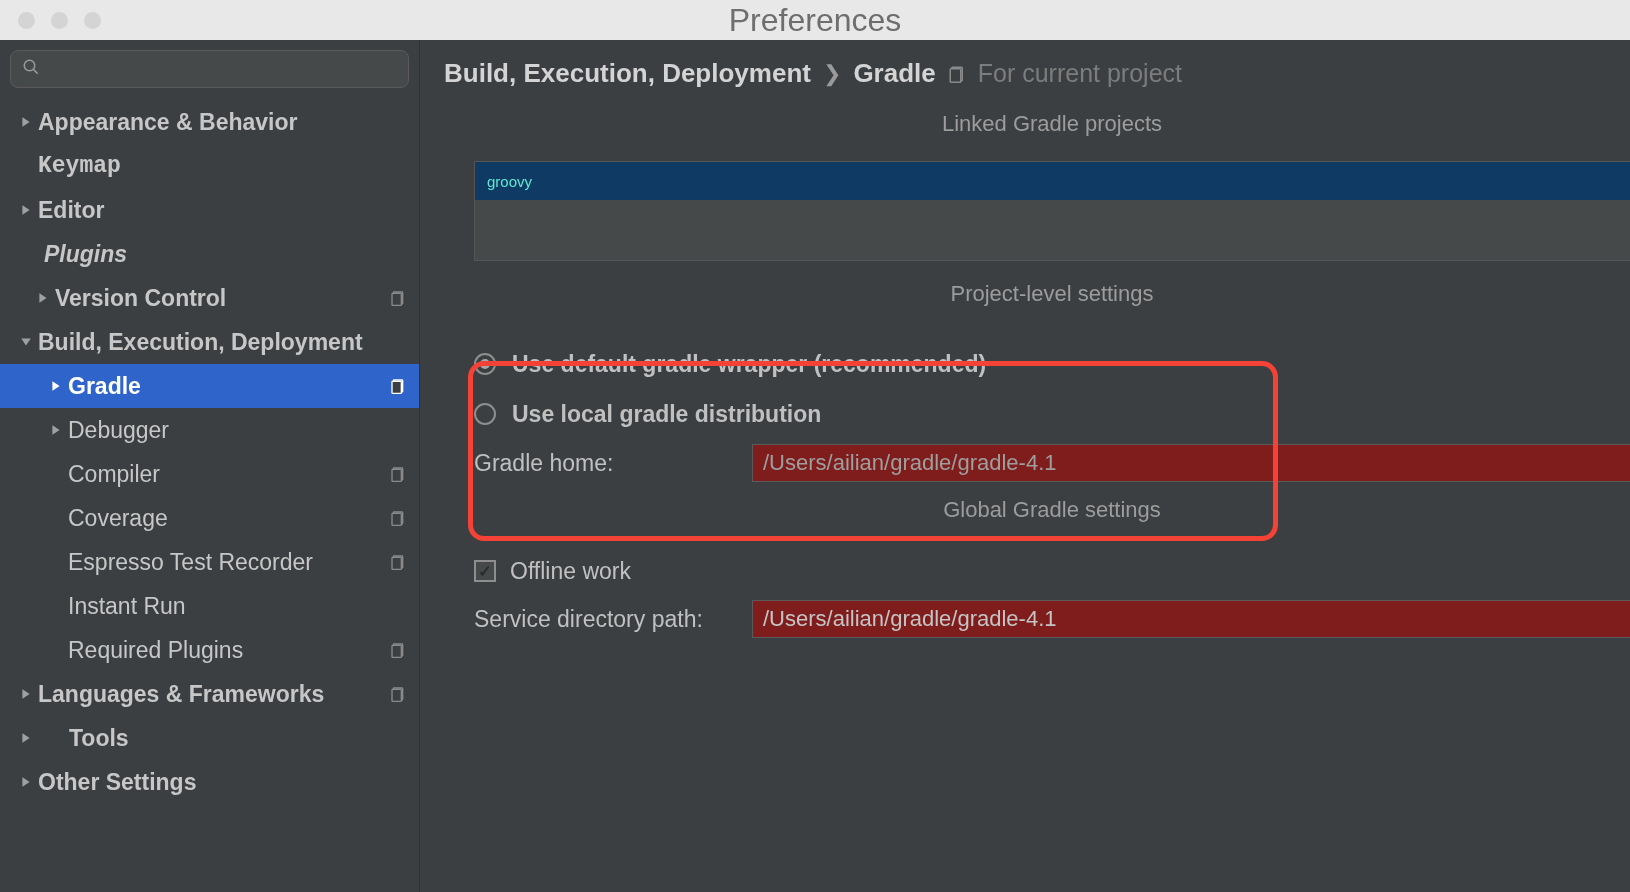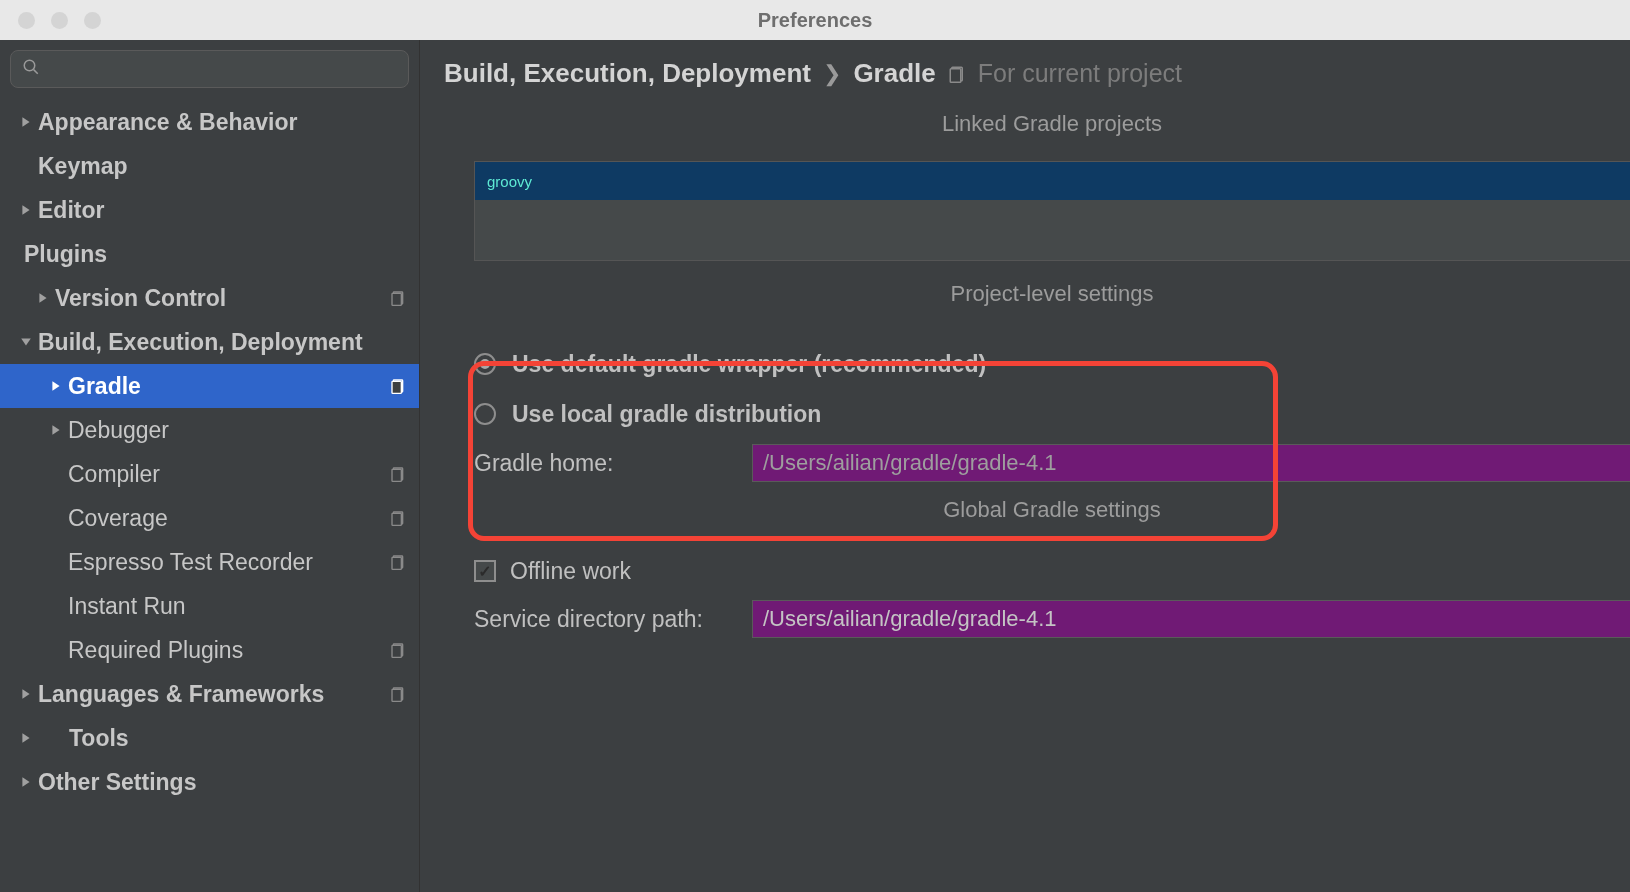--- a/index.html
+++ b/index.html
@@ -1,21 +1,21 @@
 <!DOCTYPE html>
 <html><head>
 <meta charset="utf-8">
 <style>
   * { box-sizing: border-box; margin: 0; padding: 0; }
   html, body { width: 1630px; height: 892px; font-family: -apple-system, BlinkMacSystemFont, "Helvetica Neue", Arial, sans-serif; background: #3c3f41; color: #bbbbbb; overflow: hidden; }
   
   .titlebar { height: 40px; background: #e8e8e8; display: flex; align-items: center; position: relative; }
   .traffic-lights { display: flex; gap: 16px; padding-left: 18px; }
   .traffic-light { width: 17px; height: 17px; border-radius: 50%; background: #d4d4d4; }
-  .titlebar-title { position: absolute; left: 50%; transform: translateX(-50%); color: #6e6e6e; font-size: 20px; font-weight: 700; }
+  .titlebar-title { position: absolute; left: 50%; transform: translateX(-50%); color: #6e6e6e; font-size: 32px; font-weight: 400; }
   
   .main { display: flex; height: calc(100% - 40px); }
   .sidebar { width: 420px; background: #3c3f41; border-right: 1px solid #323232; display: flex; flex-direction: column; }
   .search-wrap { padding: 10px 10px 6px 10px; }
   .search-input { width: 100%; height: 38px; background: #45494a; border: 1px solid #5a5a5a; border-radius: 8px; padding: 0 12px 0 38px; color: #bbb; font-size: 20px; outline: none; }
   .search-wrap { position: relative; }
   .search-icon { position: absolute; left: 22px; top: 50%; transform: translateY(-50%); color: #9a9a9a; }
   .tree { padding-top: 6px; font-size: 23px; }
   .tree-item { display: flex; align-items: center; height: 44px; padding-left: 14px; padding-right: 10px; cursor: pointer; }
   .tree-item .arrow { width: 24px; display: inline-flex; justify-content: center; color: #a0a0a0; font-size: 17px; }
@@ -35,21 +35,21 @@
   .section-title .rule { flex: 1; height: 1px; background: #4b4e50; }
   .linked-box { margin-left: 30px; margin-right: 0; height: 100px; background: #45494a; border: 1px solid #555; border-right: none; }
   .linked-item { height: 38px; background: #0e3a63; color: #5eead4; font-size: 15px; display: flex; align-items: center; padding-left: 12px; }
   .form-area { margin-left: 30px; margin-top: 8px; position: relative; }
   .highlight-box { position: absolute; left: -6px; top: 22px; width: 810px; height: 180px; border: 5px solid #f44336; border-radius: 16px; pointer-events: none; z-index: 5; }
   .radio-row { display: flex; align-items: center; gap: 16px; height: 50px; font-size: 23px; color: #c0c0c0; font-weight: bold; }
   .radio-outer { width: 22px; height: 22px; border-radius: 50%; border: 2px solid #8e8e8e; display: inline-flex; align-items: center; justify-content: center; background:#3c3f41; }
   .radio-inner { width: 10px; height: 10px; border-radius: 50%; background: #a8a8a8; }
   .field-row { display: flex; align-items: center; height: 48px; font-size: 23px; color: #c0c0c0; gap: 20px; }
   .field-row .flabel { width: 258px; }
-  .text-input { flex: 1; height: 38px; background: #701a75; border: 1px solid #5a5a5a; border-right: none; color: #9e9e9e; font-size: 22px; padding: 0 10px; outline: none; }
+  .text-input { flex: 1; height: 38px; background: #7f1d1d; border: 1px solid #5a5a5a; border-right: none; color: #9e9e9e; font-size: 22px; padding: 0 10px; outline: none; }
   .text-input.light { color: #c4c4c4; }
   .check-row { display: flex; align-items: center; gap: 14px; height: 48px; font-size: 23px; color: #c0c0c0; }
   .checkbox { width: 22px; height: 22px; border: 2px solid #8e8e8e; background: #45494a; display:inline-flex; align-items:center; justify-content:center; color:#2b2b2b; font-size:16px; font-weight:900; }
   .global-title { margin-top: 10px; }
   svg { display: block; }
 </style>
 </head>
 <body>
 
 <div class="titlebar">
@@ -75,35 +75,35 @@
     <div class="tree" id="tree">
         <div class="tree-item" style="padding-left: 14px;">
           <span class="arrow">
             <svg width="12" height="12" viewBox="0 0 10 10">
               <polygon points="2,1 8,5 2,9" fill="currentColor"></polygon>
             </svg>
           </span>
           <span class="label">Appearance &amp; Behavior</span>
           <span class="proj-icon"></span>
         </div>
-        <div class="tree-item" style="padding-left: 14px;">
+        <div class="tree-item" style="padding-left: 14px; font-family: Liberation Mono, monospace;">
           <span class="arrow"></span>
           <span class="label">Keymap</span>
           <span class="proj-icon"></span>
         </div>
         <div class="tree-item" style="padding-left: 14px;">
           <span class="arrow">
             <svg width="12" height="12" viewBox="0 0 10 10">
               <polygon points="2,1 8,5 2,9" fill="currentColor"></polygon>
             </svg>
           </span>
           <span class="label">Editor</span>
           <span class="proj-icon"></span>
         </div>
-        <div class="tree-item" style="padding-left: 0;">
+        <div class="tree-item" style="padding-left: 20px; font-style: italic;">
           <span class="arrow"></span>
           <span class="label">Plugins</span>
           <span class="proj-icon"></span>
         </div>
         <div class="tree-item" style="padding-left: 31px;">
           <span class="arrow">
             <svg width="12" height="12" viewBox="0 0 10 10">
               <polygon points="2,1 8,5 2,9" fill="currentColor"></polygon>
             </svg>
           </span>

